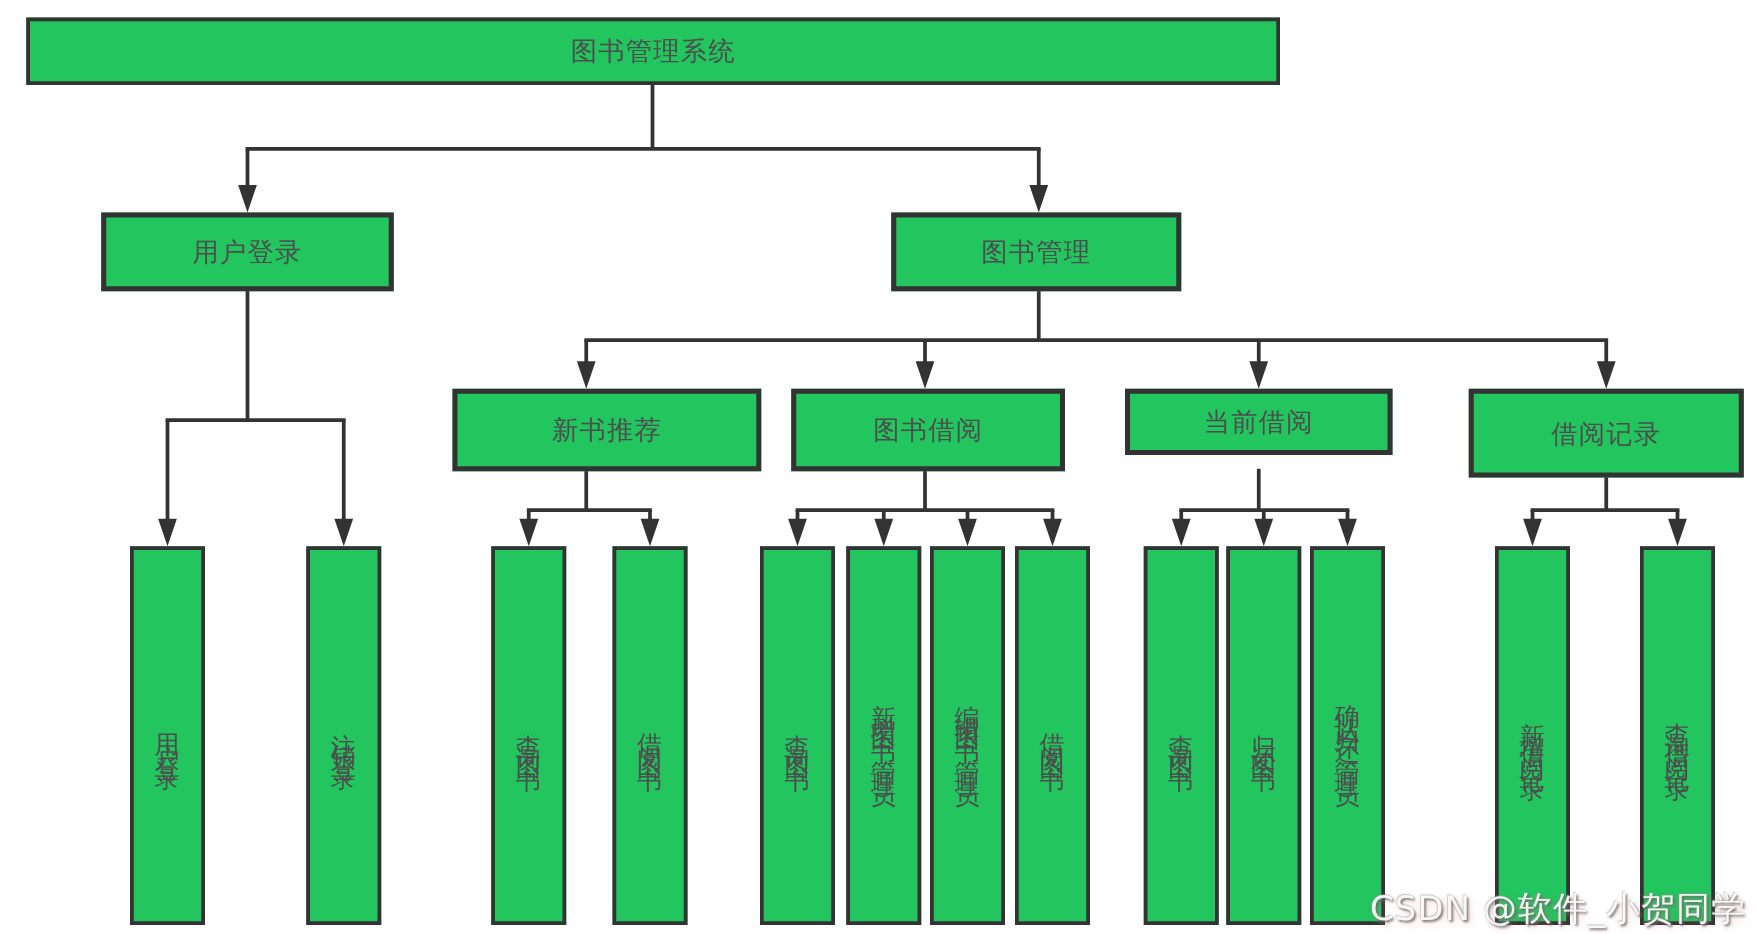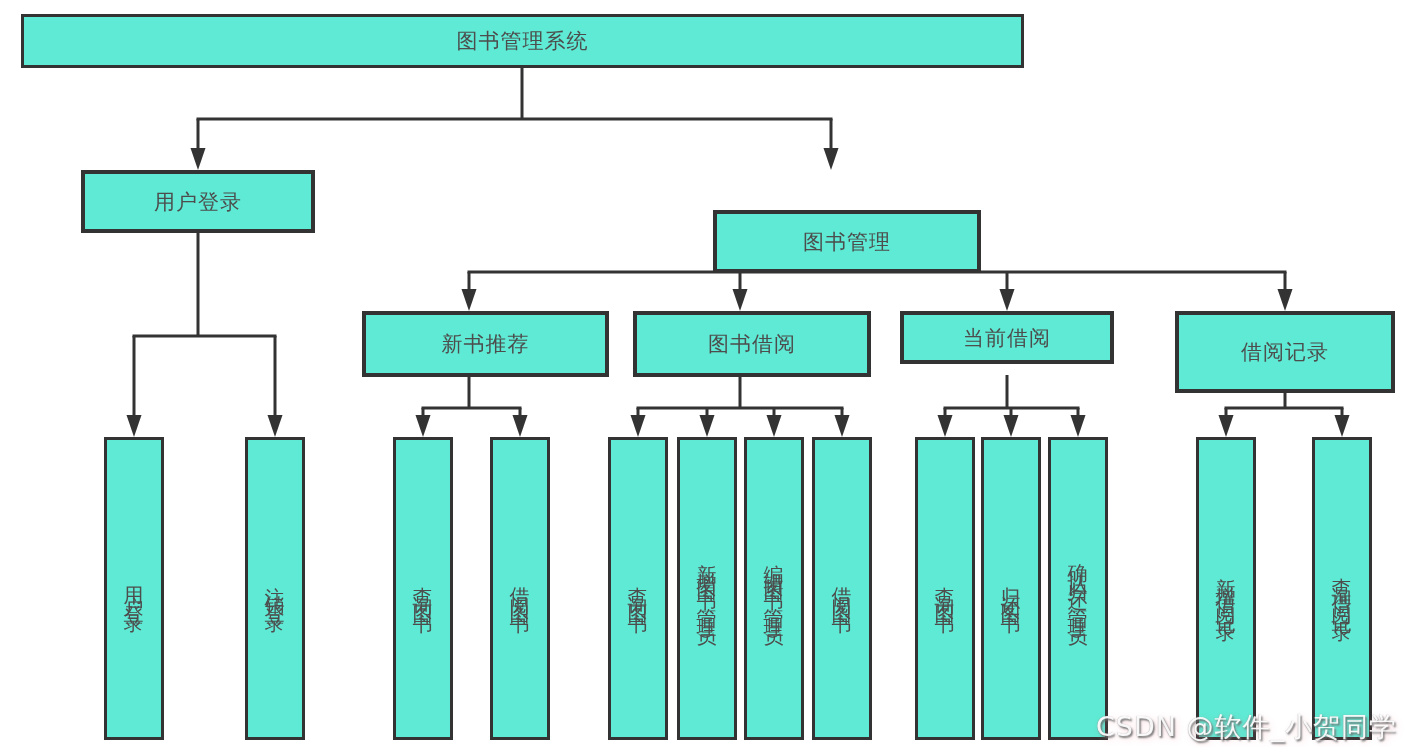--- a/index.html
+++ b/index.html
@@ -12,21 +12,21 @@
     font-family: "DejaVu Sans", sans-serif;
   }
   .connector-layer {
     position: absolute;
     left: 0; top: 0;
     width: 1405px; height: 747px;
     pointer-events: none;
   }
   .node {
     position: absolute;
-    background: #5eead4;
+    background: #22c55e;
     border: 4px solid #333333;
     box-sizing: border-box;
     display: flex;
     align-items: center;
     justify-content: center;
     color: #4d4d4d;
     z-index: 2;
   }
   .node.hbox { font-size: 21px; letter-spacing: 1px; }
   .node.root { border-width: 3px; }
@@ -136,34 +136,34 @@
     </g>
   </svg>
 
   <div class="node hbox root" style="left:21px; top:14px; width:1003px; height:54px;">
     <span>图书管理系统</span>
   </div>
 
   <div class="node hbox" style="left:81px; top:170px; width:234px; height:63px;">
     <span>用户登录</span>
   </div>
-  <div class="node hbox" style="left:713px; top:170px; width:268px; height:63px;margin-top:40px;">
+  <div class="node hbox" style="left:713px; top:170px; width:232px; height:63px;">
     <span>图书管理</span>
   </div>
 
   <div class="node hbox" style="left:362px; top:311px; width:247px; height:66px;text-align:center;">
     <span>新书推荐</span>
   </div>
-  <div class="node hbox" style="left:633px; top:311px; width:238px; height:66px;">
+  <div class="node hbox" style="left:633px; top:311px; width:219px; height:66px;">
     <span>图书借阅</span>
   </div>
   <div class="node hbox" style="left:900px; top:311px; width:214px; height:53px;">
     <span>当前借阅</span>
   </div>
-  <div class="node hbox" style="left:1175px; top:311px; width:220px; height:82px;">
+  <div class="node hbox" style="left:1175px; top:311px; width:220px; height:71px;">
     <span>借阅记录</span>
   </div>
 
   <div class="node vbox" style="left:104px; top:437px; width:60px; height:303px;">
     <span>用户登录</span>
   </div>
   <div class="node vbox" style="left:245px; top:437px; width:60px; height:303px;">
     <span>注销登录</span>
   </div>
 

